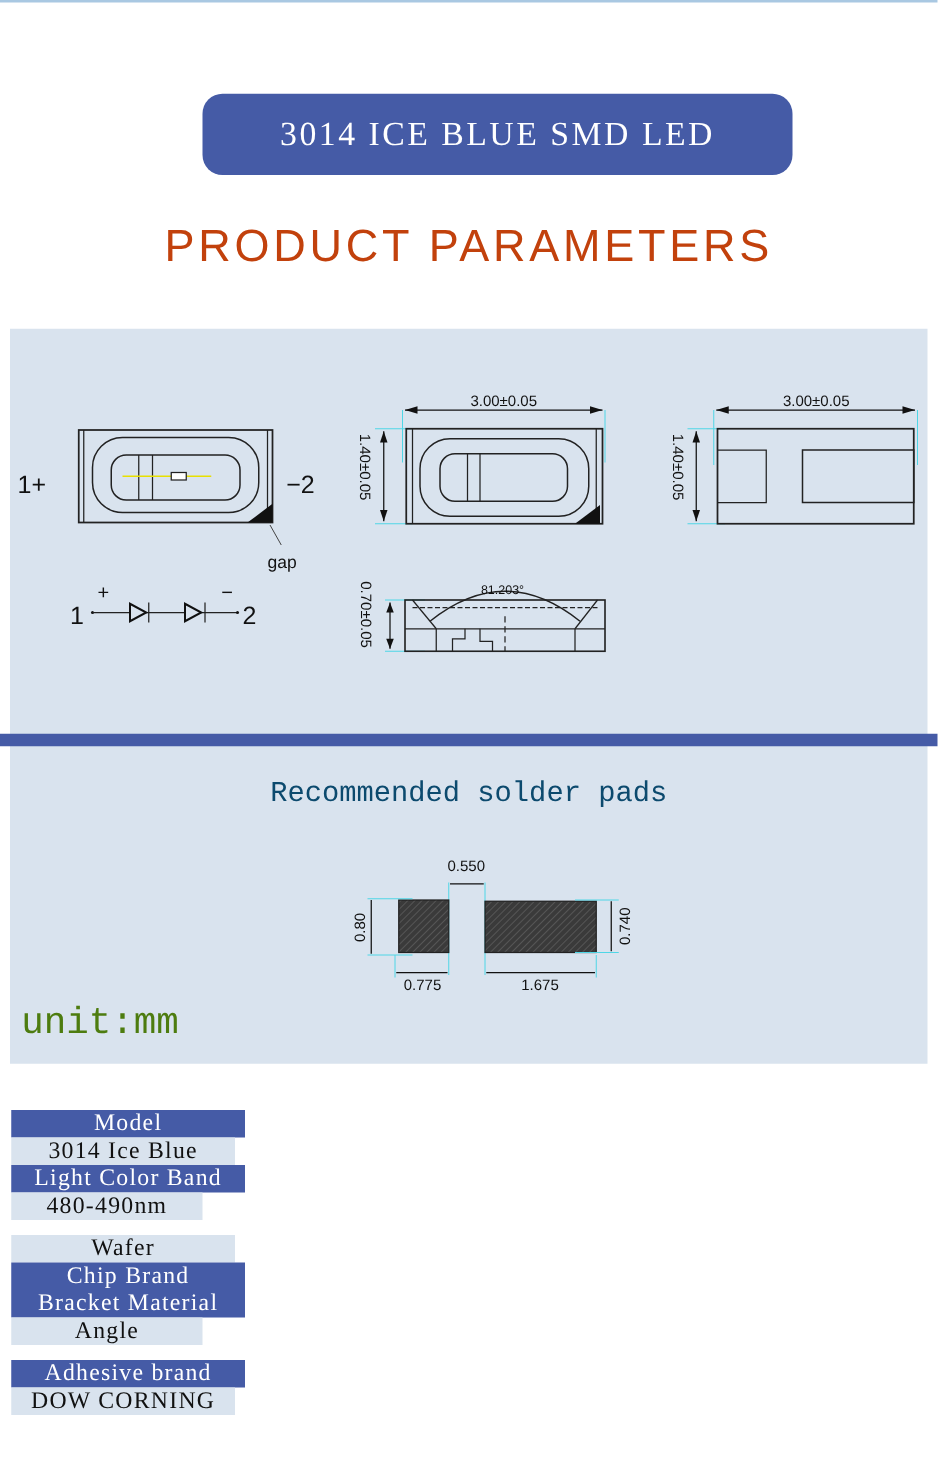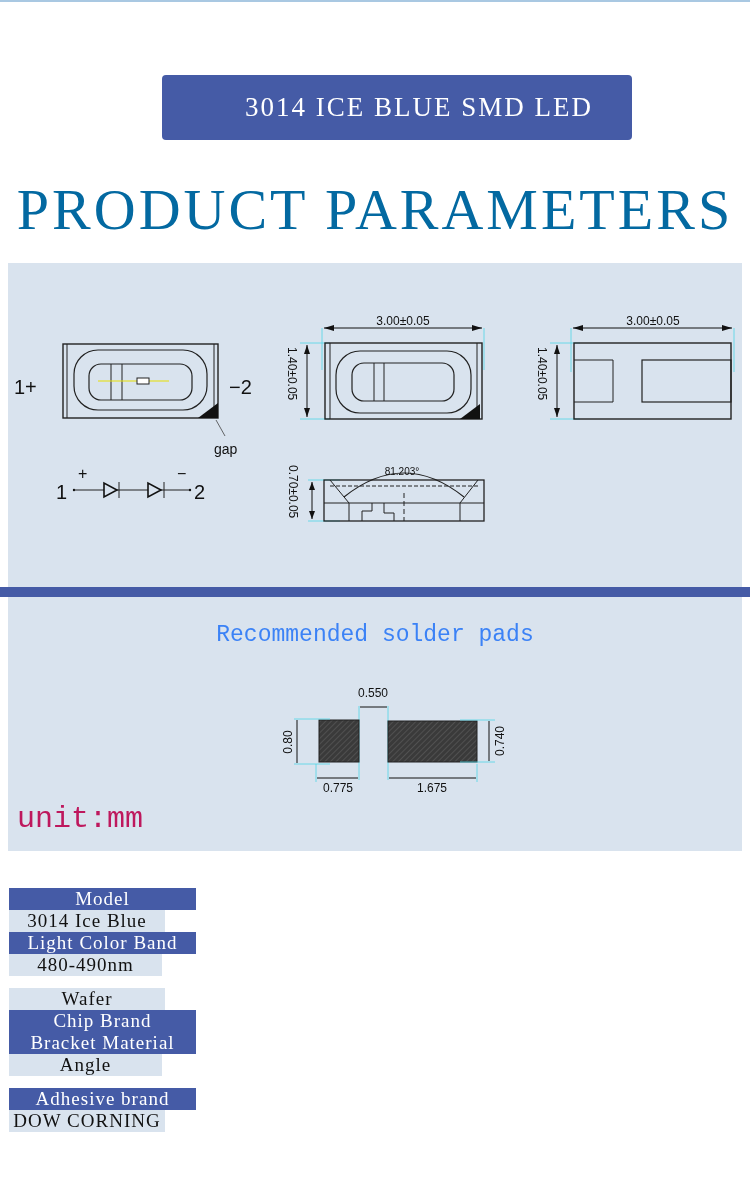--- a/index.html
+++ b/index.html
@@ -2,46 +2,46 @@
 <html><head>
 <meta charset="utf-8">
 <style>
   html, body { margin: 0; padding: 0; }
   body {
     width: 750px; height: 1186px; background: #ffffff; position: relative; overflow: hidden;
     font-family: "Liberation Serif", serif;
   }
   .topline { position: absolute; left: 0; top: 0; width: 750px; height: 2px; background: #a9c8e2; }
   .title-pill {
-    position: absolute; left: 162px; top: 75px; width: 426px; height: 65px;
-    background: #455ba6; border-radius: 4px; color: #fff;
+    position: absolute; left: 162px; top: 75px; width: 472px; height: 65px;
+    background: #455ba6; border-radius: 16px; color: #fff;
     display: flex; align-items: center; justify-content: center;
-    font-family: "Liberation Serif", serif; font-size: 27px; letter-spacing: 2px; padding-left: 44px;
+    font-family: "Liberation Serif", serif; font-size: 27px; letter-spacing: 2px;
   }
   .heading {
     position: absolute; left: 0; top: 176px; width: 750px; text-align: center;
-    font-family: Liberation Serif, serif; font-size: 58px; letter-spacing: 3px; color: #0369a1;
+    font-family: Liberation Sans, sans-serif; font-size: 36px; letter-spacing: 3px; color: #c2410c;
   }
   .panel { position: absolute; left: 8px; top: 263px; width: 734px; height: 588px; background: #d9e3ee; }
   .divider { position: absolute; left: 0; top: 587px; width: 750px; height: 10px; background: #455ba6; }
   .diagram { position: absolute; }
   .sans { font-family: "Liberation Sans", sans-serif; }
   .pads-title {
     position: absolute; left: 0; top: 622px; width: 750px; text-align: center;
-    font-family: "Liberation Mono", monospace; font-size: 23px; color: #3b82f6;
+    font-family: "Liberation Mono", monospace; font-size: 23px; color: #0c4a6e;
   }
   .unit {
     position: absolute; left: 17px; top: 802px;
-    font-family: "Liberation Mono", monospace; font-size: 30px; color: #be185d;
+    font-family: "Liberation Mono", monospace; font-size: 30px; color: #4d7c0f;
   }
   .spec-row { position: absolute; left: 9px; width: 733px; height: 82px; display: flex; flex-direction: column; }
   .spec-row .cell { display: flex; align-items: center; justify-content: center; font-size: 19px; letter-spacing: 1px; white-space: nowrap; }
   .cell.k { background: #455ba6; color: #ffffff; }
   .cell.v { background: #d9e3ee; color: #111111; }
-  .c1 { width: 187px; } .c2 { width: 156px; } .c3 { width: 187px; text-align: right; } .c4 { width: 153px; }
+  .c1 { width: 187px; } .c2 { width: 179px; } .c3 { width: 187px; text-align: right; } .c4 { width: 153px; }
 </style>
 </head>
 <body>
 
 <div class="topline"></div>
 
 <div class="title-pill">
   <span>3014 ICE BLUE SMD LED</span>
 </div>
 

